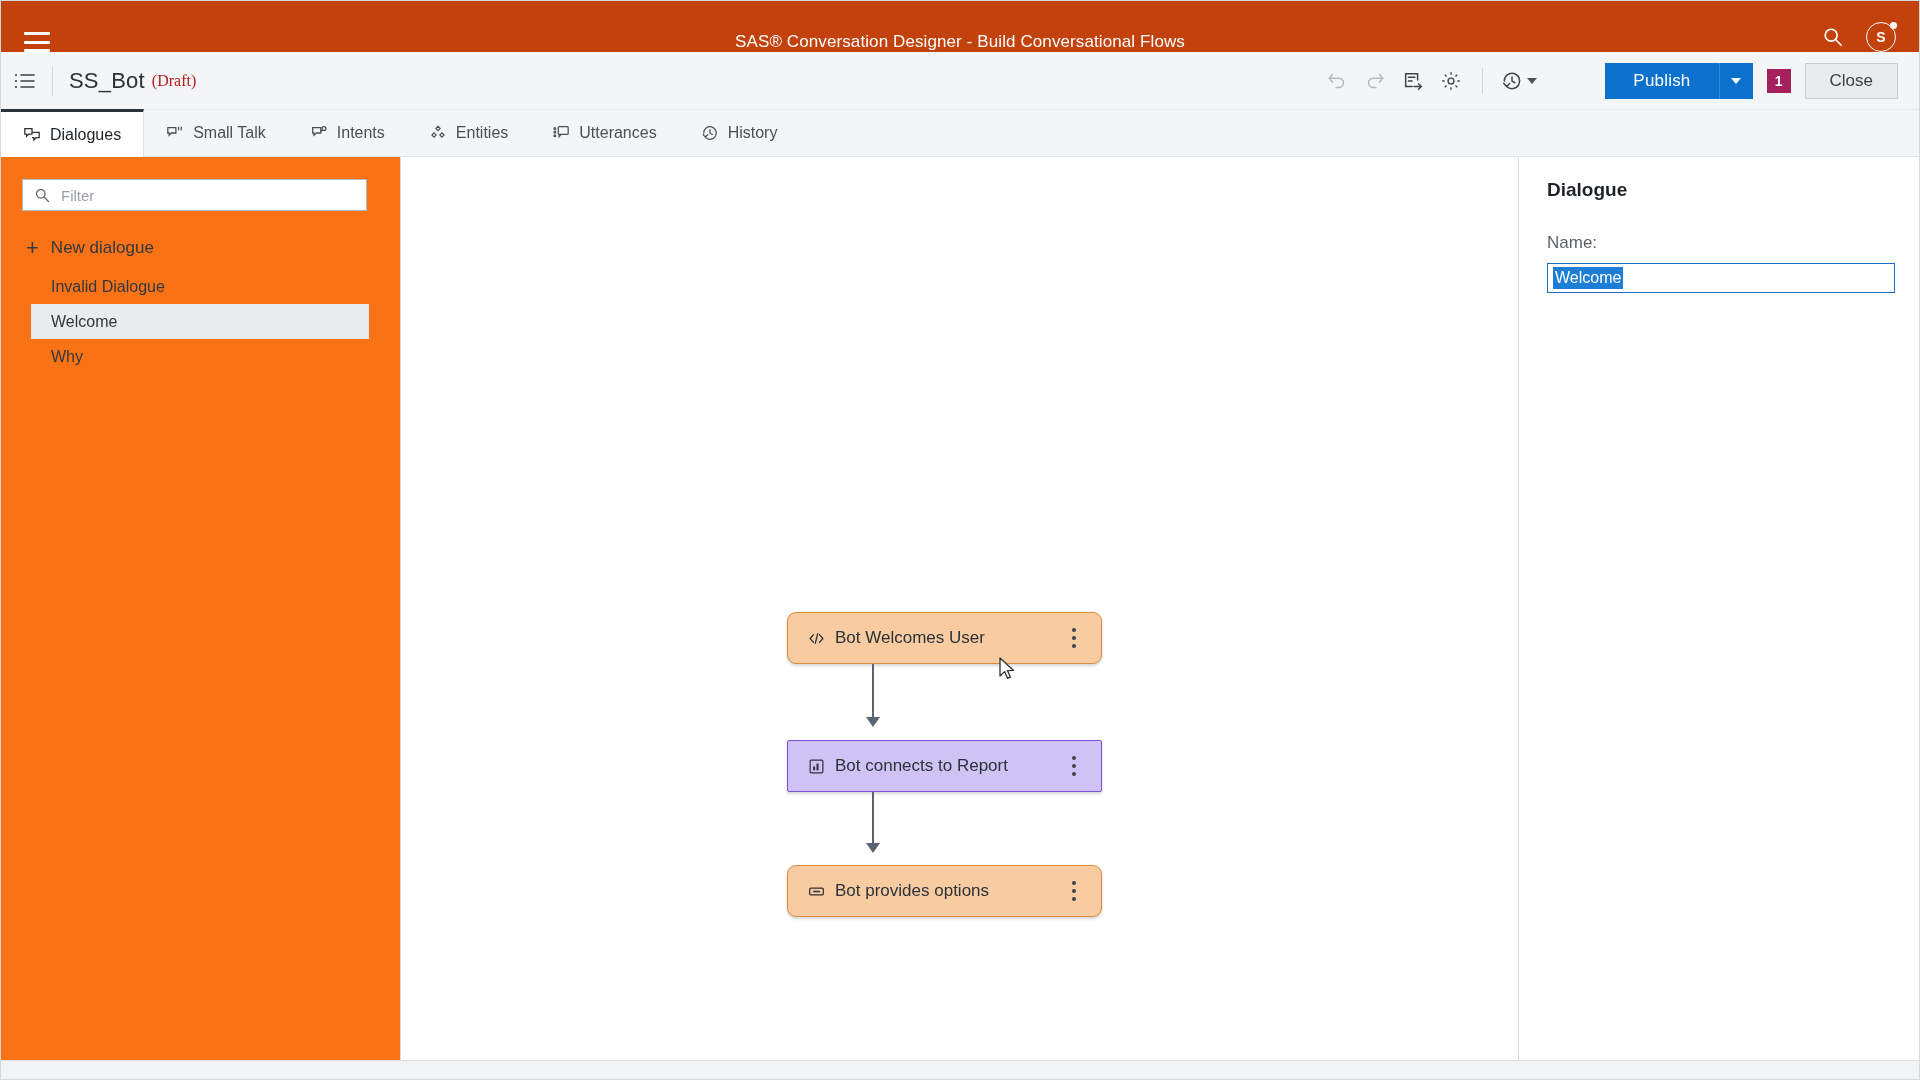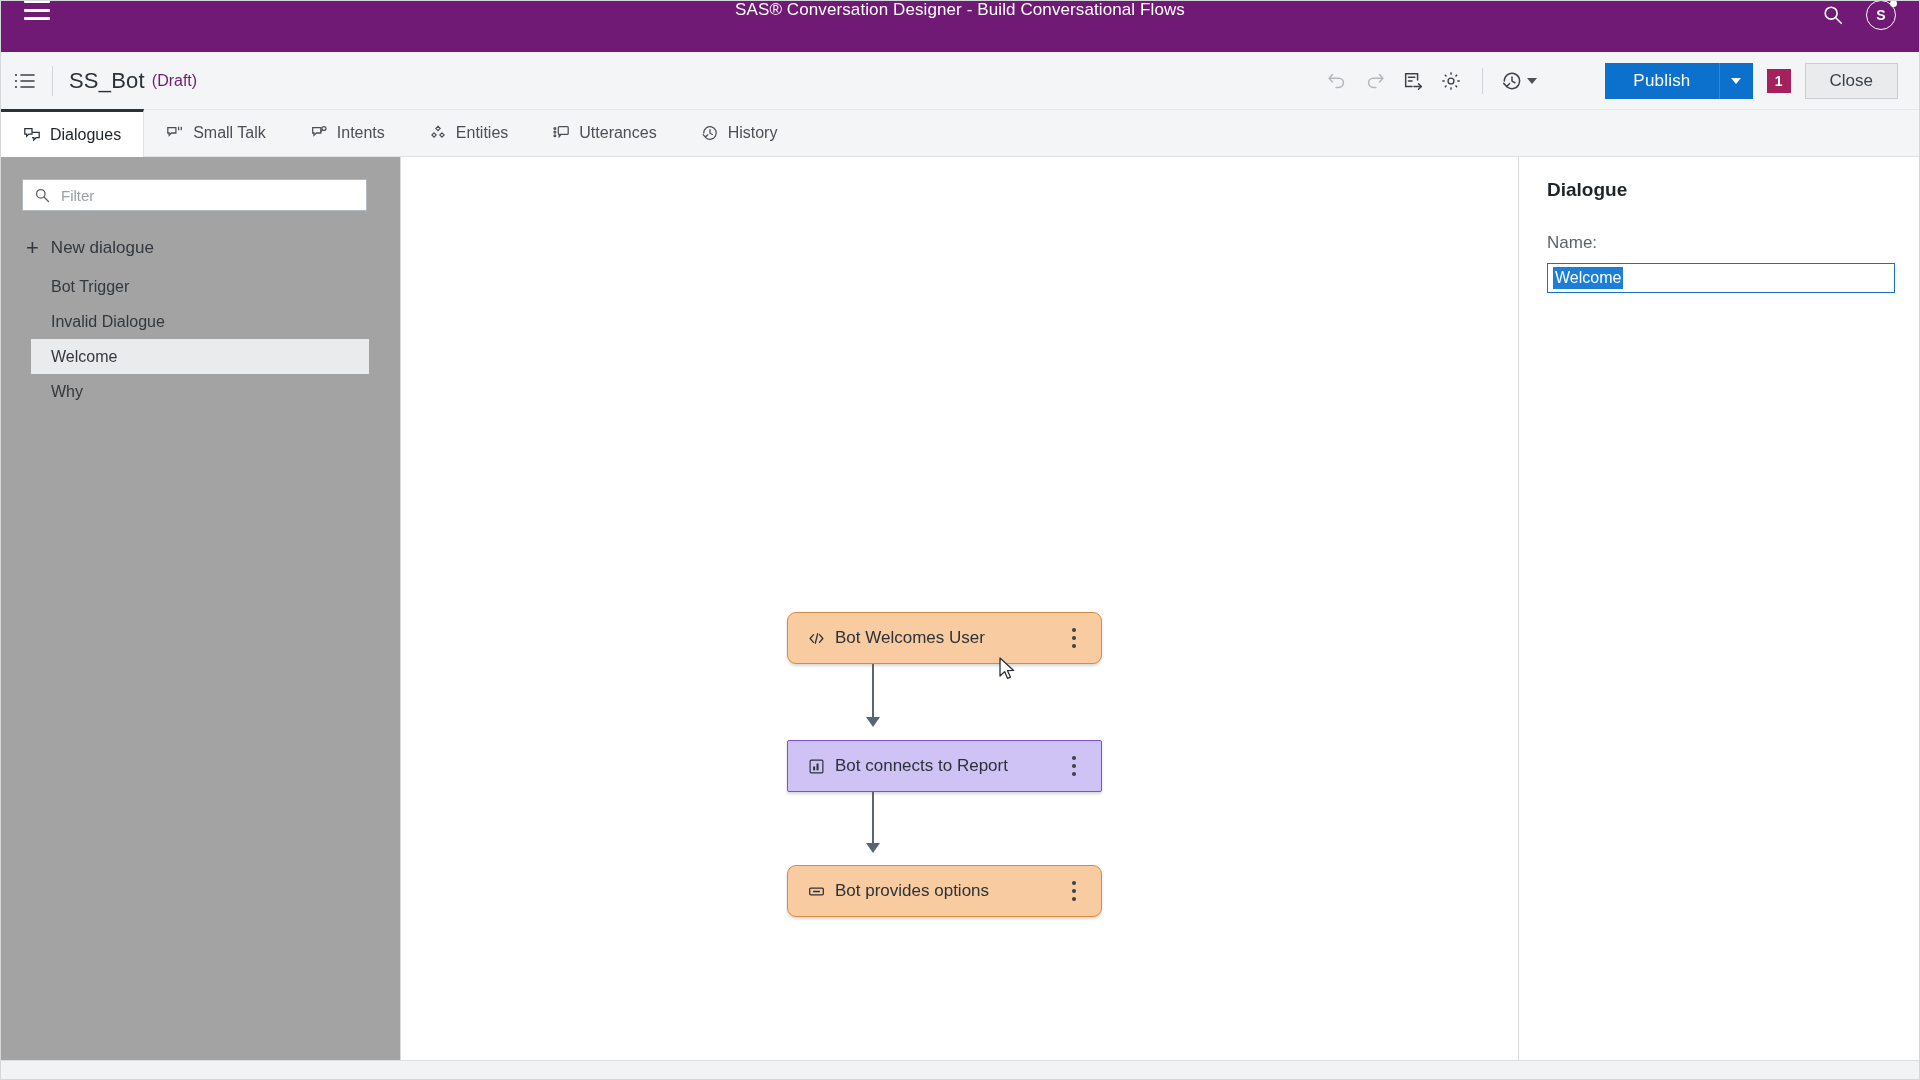--- a/index.html
+++ b/index.html
@@ -8,22 +8,22 @@
     width: 1920px; height: 1080px;
     font-family: "Liberation Sans", sans-serif;
     background: #ffffff;
     overflow: hidden;
     -webkit-font-smoothing: antialiased;
   }
 
   
   .titlebar {
     position: absolute; left: 0; top: 0; width: 1920px; height: 52px;
-    background: #701a75;
-    display: flex; align-items: flex-start;
+    background: #c2410c;
+    display: flex; align-items: flex-end;
     color: #ffffff;
   }
   .hamburger {
     width: 26px; height: 20px; margin-left: 24px;
     display: flex; flex-direction: column; justify-content: space-between;
     cursor: pointer;
   }
   .hamburger span { display: block; height: 3px; background: #ffffff; border-radius: 1px; }
   .titlebar-title {
     position: absolute; left: 0; right: 0; text-align: center;
@@ -50,21 +50,21 @@
   
   .subbar {
     position: absolute; left: 0; top: 52px; width: 1920px; height: 58px;
     background: #f4f5f7;
     display: flex; align-items: center;
     border-bottom: 1px solid #e6e8ea;
   }
   .list-icon { margin-left: 14px; width: 22px; height: 18px; cursor: pointer; }
   .vdivider { width: 1px; height: 30px; background: #d3d6da; margin: 0 16px; }
   .bot-title { font-size: 22px; font-weight: 400; color: #2b3238; letter-spacing: .2px; }
-  .bot-state { font-size: 16px; color: #701a75; margin-left: 7px; font-weight: 400; }
+  .bot-state { font-size: 16px; color: #b91c1c; margin-left: 7px; font-weight: 400; font-family: Liberation Serif, serif; }
 
   .subbar-right {
     margin-left: auto; display: flex; align-items: center; margin-right: 22px; gap: 0;
   }
   .tool-btn {
     width: 38px; height: 38px; display: flex; align-items: center; justify-content: center;
     cursor: pointer; border-radius: 3px;
   }
   .tool-btn.disabled { opacity: .42; cursor: default; }
   .tool-sep { width: 1px; height: 26px; background: #cfd3d7; margin: 0 12px; }
@@ -123,21 +123,21 @@
     margin-bottom: -1px; height: 48px;
   }
   .tab svg { flex: none; }
 
   
   .workarea {
     position: absolute; left: 0; top: 157px; width: 1920px; height: 903px;
     background: #ffffff; display: flex;
   }
   .sidebar {
-    width: 401px; height: 100%; background: #a3a3a3;
+    width: 401px; height: 100%; background: #f97316;
     border-right: 1px solid #d9dcdf; position: relative;
     padding: 0;
   }
   .filter-wrap { margin: 22px 22px 0 22px; position: relative; }
   .filter-input {
     width: 345px; height: 32px;
     border: 1px solid #b4b9be; background: #ffffff;
     padding-left: 38px; font-size: 15px; color: #2b3238;
     font-family: "Liberation Sans", sans-serif;
   }
@@ -368,23 +368,20 @@
       <input class="filter-input" type="text" placeholder="Filter" style="">
     </div>
 
     <div class="new-dialogue">
       <span class="plus-glyph">+</span>
       <span>New dialogue</span>
     </div>
 
     <div class="dlg-list">
       <div class="dlg-item">
-          <span>Bot Trigger</span>
-        </div>
-      <div class="dlg-item">
           <span>Invalid Dialogue</span>
         </div>
       <div class="dlg-item selected">
           <span>Welcome</span>
         </div>
       <div class="dlg-item">
           <span>Why</span>
         </div>
     </div>
 

